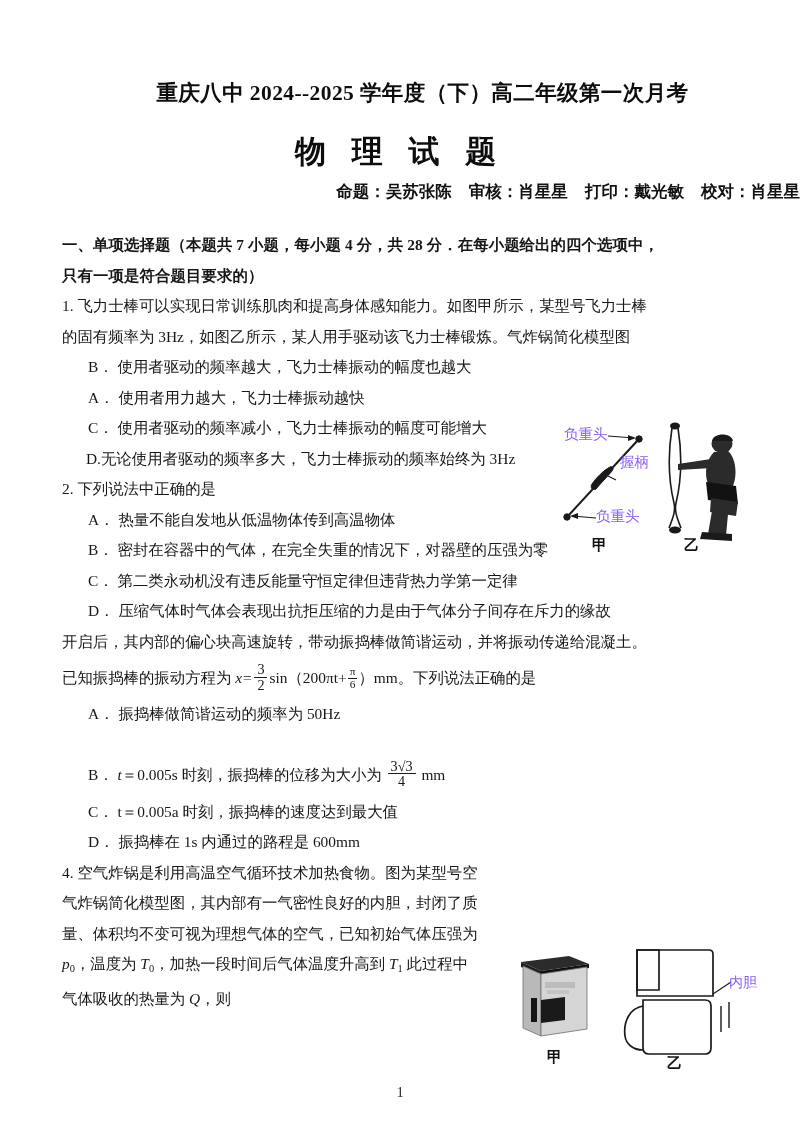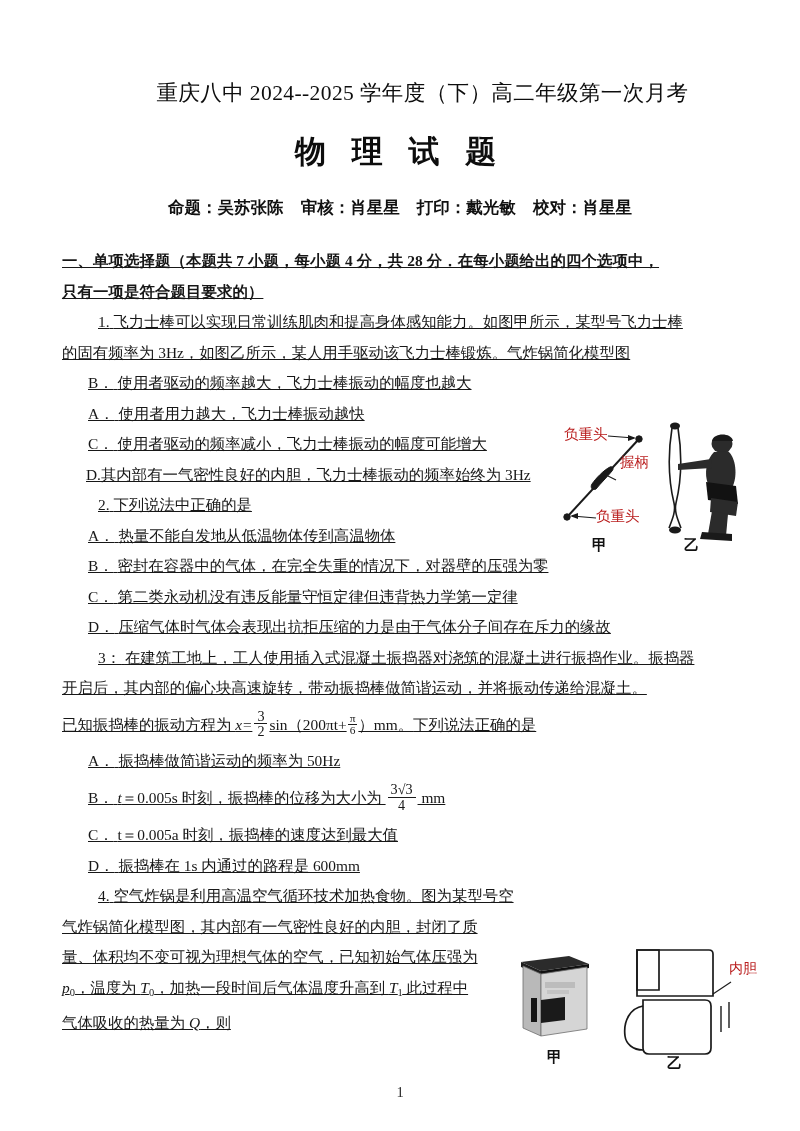--- a/index.html
+++ b/index.html
@@ -21,69 +21,68 @@
     position: relative;
     width: 800px;
     height: 1131px;
     padding: 0;
   }
 
   
   .doc-title {
     text-align: center;
     font-size: 21.5px;
-    font-weight: normal;
+    font-weight: bold;
     letter-spacing: 0.4px;
     margin-top: 78px;
     color: #0d0d0d;
     padding-left: 45px;
   }
 
   .subject-title {
     text-align: center;
     font-size: 31px;
     font-weight: bold;
     letter-spacing: 9px;
     margin-top: 24px;
     color: #0d0d0d;
   }
 
   .credits {
-    text-align: center;
+    text-align: right;
     font-size: 16.5px;
     font-weight: bold;
-    margin-top: 24px;
+    margin-top: 8px;
     color: #111;
   }
 
   .credits .cgap { display: inline-block; width: 13px; }
 
   
   .content {
     margin-top: 26px;
     padding: 0 68px 0 62px;
     font-size: 15.4px;
     line-height: 30.5px;
-    text-decoration: underline;
   }
 
   .section-head {
     font-weight: bold;
     font-size: 15.4px;
     line-height: 31px;
     text-indent: 0;
     letter-spacing: 0.1px;
   }
 
   .qline {
     line-height: 30.5px;
     position: relative;
   }
 
-  .q-stem { text-indent: 0; margin-left: 36px; }
+  .q-stem { text-indent: 0; }
   .q-cont { text-indent: 0; }
 
   .opt {
     padding-left: 26px;
     line-height: 30.5px;
   }
 
   .opt-tight { padding-left: 24px; }
 
   i, .ital {
@@ -130,21 +129,21 @@
   .fig-label {
     position: absolute;
     font-size: 15px;
     font-weight: bold;
     color: #111;
   }
 
   .fig-cap {
     position: absolute;
     font-size: 14.5px;
-    color: #b91c1c;
+    color: #8b5cf6;
   }
 
   
   .page-num {
     position: absolute;
     left: 0; right: 0;
     top: 1006px;
     text-align: center;
     font-size: 14.5px;
     color: #2a2a2a;
@@ -168,37 +167,36 @@
   <div class="content">
 
     <div class="section-head">一、单项选择题（本题共 7 小题，每小题 4 分，共 28 分．在每小题给出的四个选项中，</div>
     <div class="section-head">只有一项是符合题目要求的）</div>
 
     <div class="qline q-stem"><span>1.</span> <span>飞力士棒可以实现日常训练肌肉和提高身体感知能力。如图甲所示，某型号飞力士棒</span></div>
     <div class="qline q-cont">的固有频率为 3Hz，如图乙所示，某人用手驱动该飞力士棒锻炼。气炸锅简化模型图</div>
     <div class="opt"><span>B．</span> <span>使用者驱动的频率越大，飞力士棒振动的幅度也越大</span></div>
     <div class="opt"><span>A．</span> <span>使用者用力越大，飞力士棒振动越快</span></div>
     <div class="opt"><span>C．</span> <span>使用者驱动的频率减小，飞力士棒振动的幅度可能增大</span></div>
-    <div class="opt opt-tight"><span>D.</span><span>其内部有一气密性良好的内胆，飞力士棒振动的频率始终为 3Hz</span></div>
+    <div class="opt opt-tight"><span>D.</span><span>无论使用者驱动的频率多大，飞力士棒振动的频率始终为 3Hz</span></div>
 
     <div class="qline q-stem"><span>2.</span> <span>下列说法中正确的是</span></div>
     <div class="opt"><span>A．</span> <span>热量不能自发地从低温物体传到高温物体</span></div>
     <div class="opt"><span>B．</span> <span>密封在容器中的气体，在完全失重的情况下，对器壁的压强为零</span></div>
     <div class="opt"><span>C．</span> <span>第二类永动机没有违反能量守恒定律但违背热力学第一定律</span></div>
     <div class="opt"><span>D．</span> <span>压缩气体时气体会表现出抗拒压缩的力是由于气体分子间存在斥力的缘故</span></div>
 
-    <div class="qline q-stem"><span>3：</span> <span>在建筑工地上，工人使用插入式混凝土振捣器对浇筑的混凝土进行振捣作业。振捣器</span></div>
     <div class="qline q-cont">开启后，其内部的偏心块高速旋转，带动振捣棒做简谐运动，并将振动传递给混凝土。</div>
 
     <div class="qline" style="line-height:42px;">
       <span>已知振捣棒的振动方程为 </span><i>x=</i><span class="frac"><span class="n">3</span><span class="d">2</span></span><span>sin（200πt+</span><span class="frac-sm"><span class="n">π</span><span class="d">6</span></span><span>）mm。</span><span>下列说法正确的是</span>
     </div>
 
     <div class="opt"><span>A．</span> <span>振捣棒做简谐运动的频率为 50Hz</span></div>
-    <div class="opt" style="line-height:44px;">
+    <div class="opt" style="line-height:44px;margin-top:23px;">
       <span>B．</span> <i>t</i><span>＝0.005s 时刻，振捣棒的位移为大小为 </span><span class="frac"><span class="n">3√3</span><span class="d">4</span></span><span> mm</span>
     </div>
     <div class="opt"><span>C．</span> <span>t＝0.005a 时刻，振捣棒的速度达到最大值</span></div>
     <div class="opt"><span>D．</span> <span>振捣棒在 1s 内通过的路程是 600mm</span></div>
 
     <div class="qline q-stem"><span>4.</span> <span>空气炸锅是利用高温空气循环技术加热食物。图为某型号空</span></div>
     <div class="qline q-cont">气炸锅简化模型图，其内部有一气密性良好的内胆，封闭了质</div>
     <div class="qline q-cont">量、体积均不变可视为理想气体的空气，已知初始气体压强为</div>
     <div class="qline q-cont"><i>p</i><sub>0</sub><span>，温度为 </span><i>T</i><sub>0</sub><span>，加热一段时间后气体温度升高到 </span><i>T</i><sub>1</sub><span>  此过程中</span></div>
     <div class="qline q-cont"><span>气体吸收的热量为 </span><i>Q</i><span>，则</span></div>
@@ -288,20 +286,20 @@
         <path d="M 146 56 L 208 56 Q 214 56 214 62 L 214 104 Q 214 110 208 110 L 152 110 Q 146 110 146 104 Z"></path>
 
         <path d="M 146 62 C 134 64, 126 76, 128 92 C 129 100, 136 106, 146 106"></path>
 
         <path d="M 224 62 L 224 88" stroke-width="1.4"></path>
         <path d="M 232 58 L 232 84" stroke-width="1.4"></path>
 
         <path d="M 216 50 L 234 38" stroke-width="1.2"></path>
       </g>
     </svg>
-    <div class="fig-cap" style="left:232px; top:16px; font-size:14px;">内胆</div>
+    <div class="fig-cap" style="left:232px; top:30px; font-size:14px;">内胆</div>
     <div class="fig-label" style="left:50px; top:104px;">甲</div>
     <div class="fig-label" style="left:170px; top:110px;">乙</div>
   </div>
 
   <div class="page-num">1</div>
 
 </div>
 
 </body></html>

